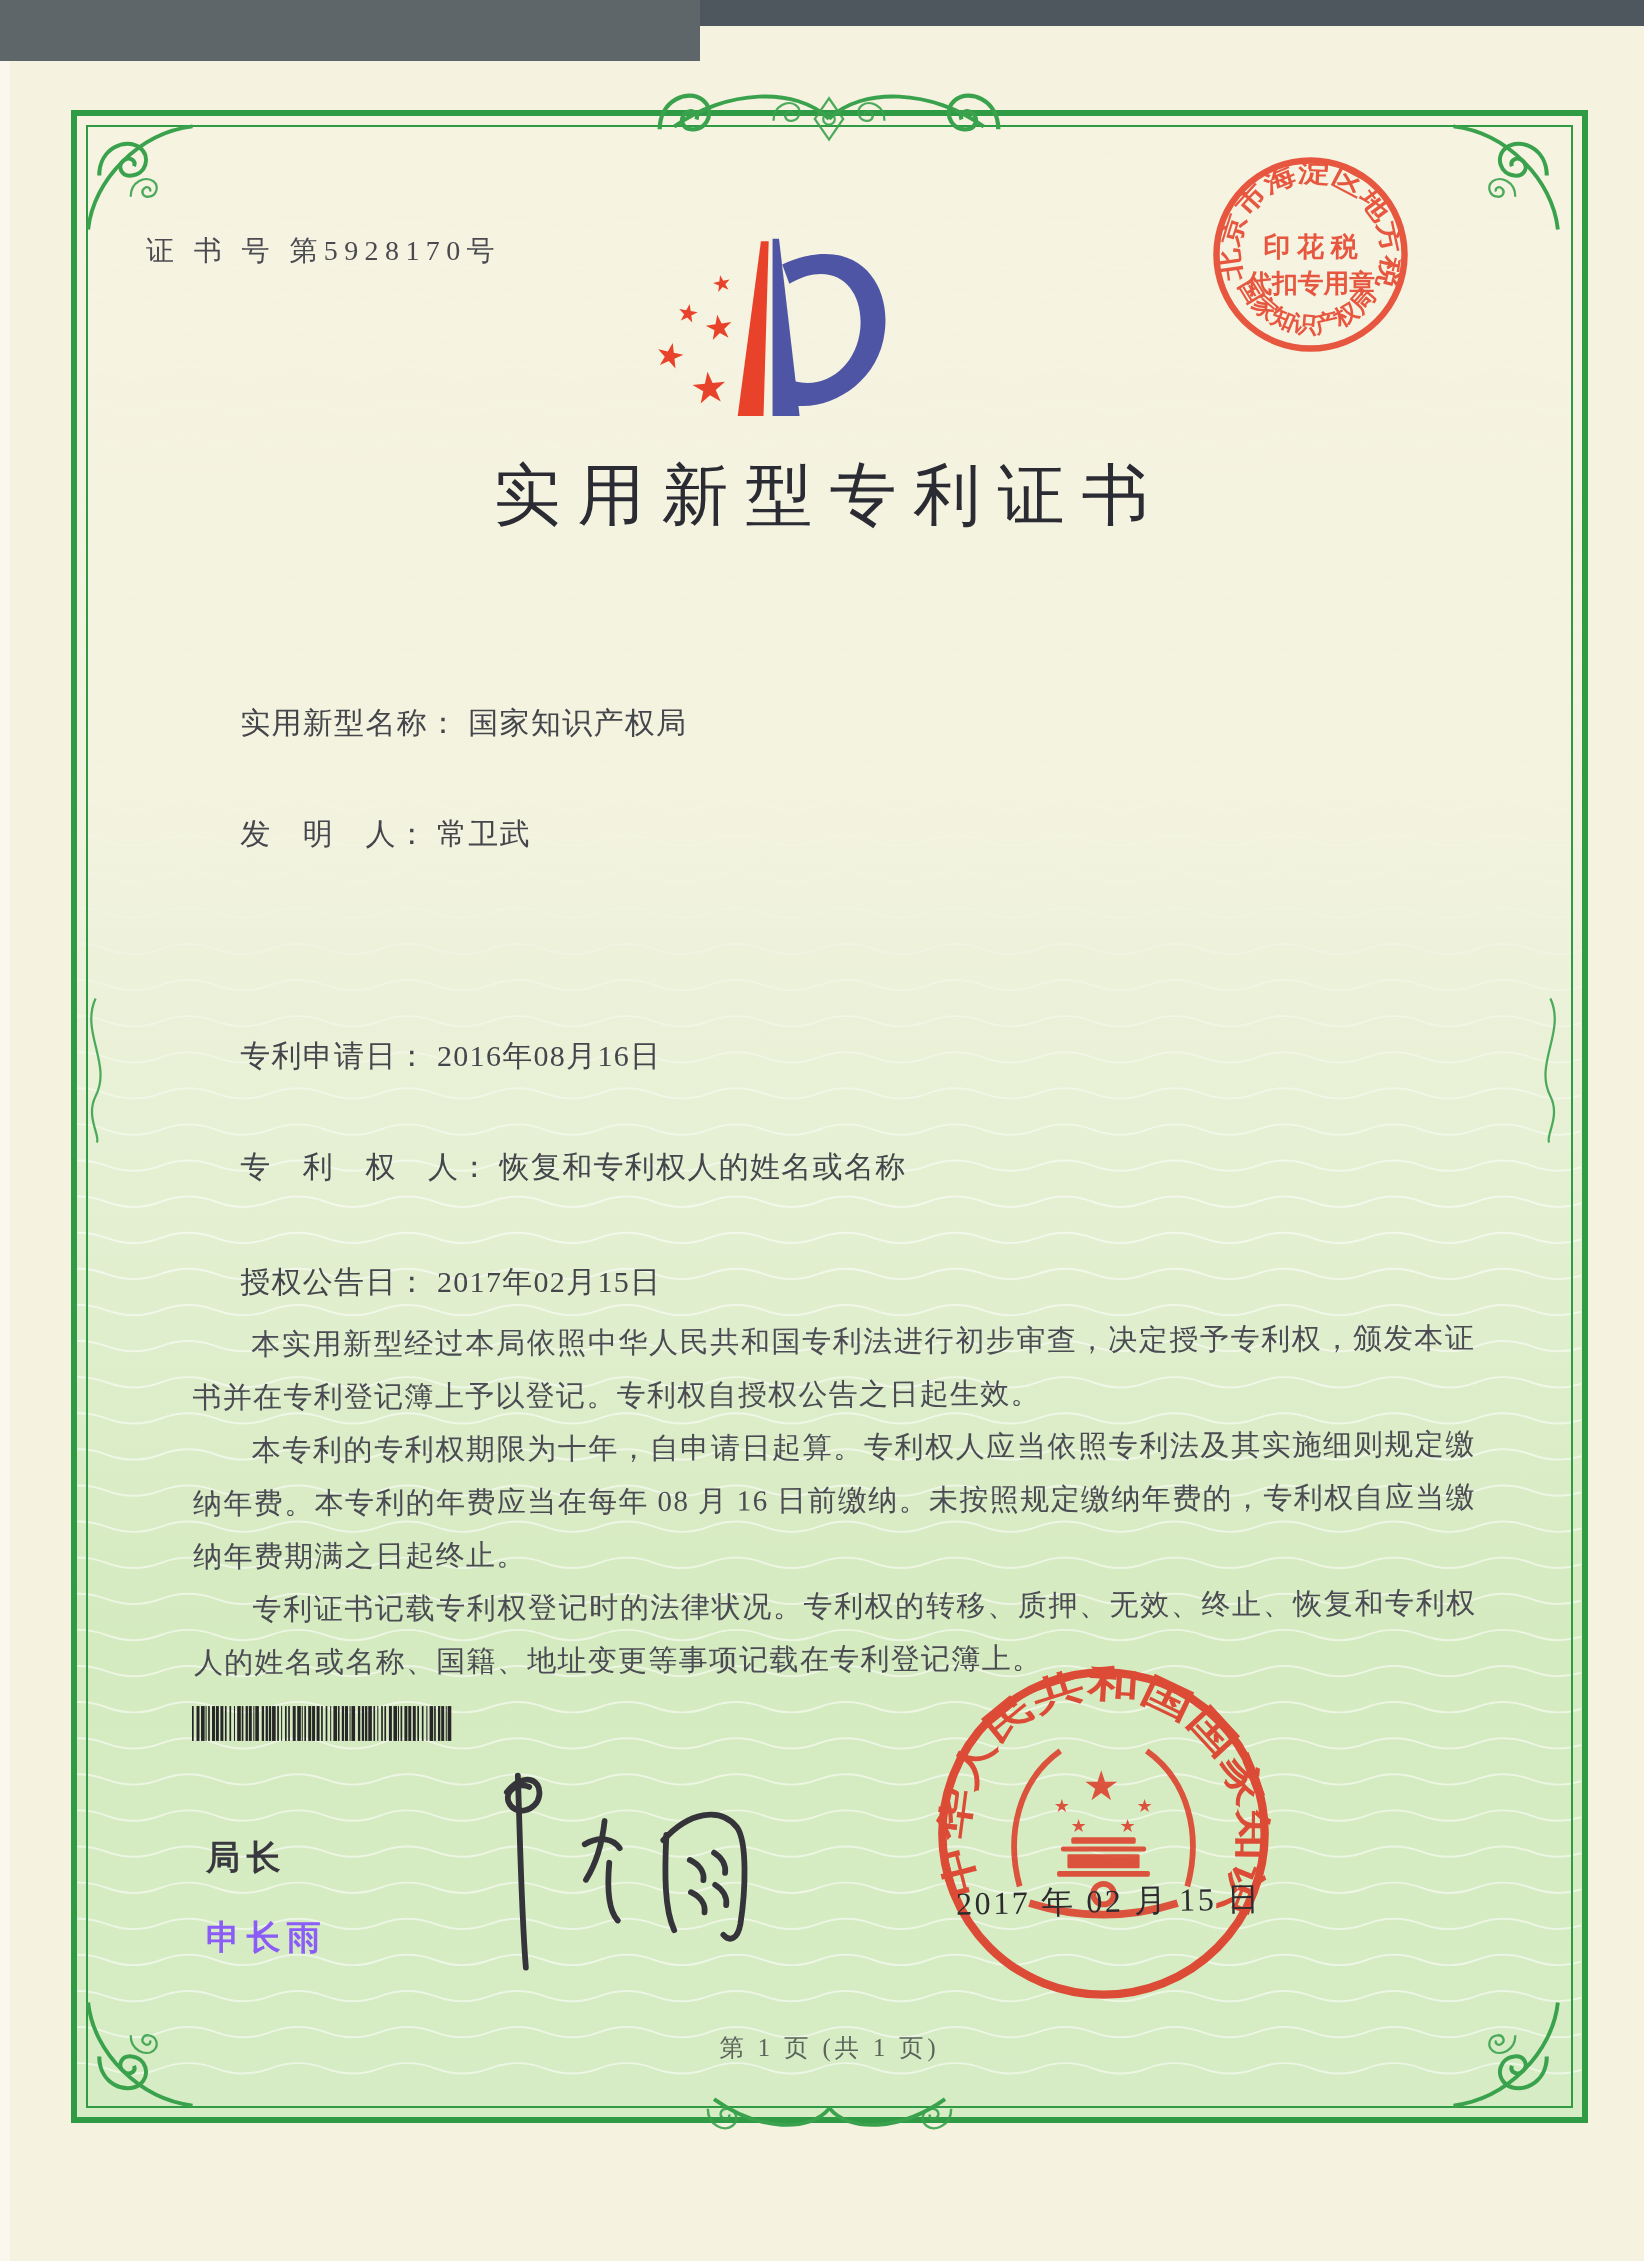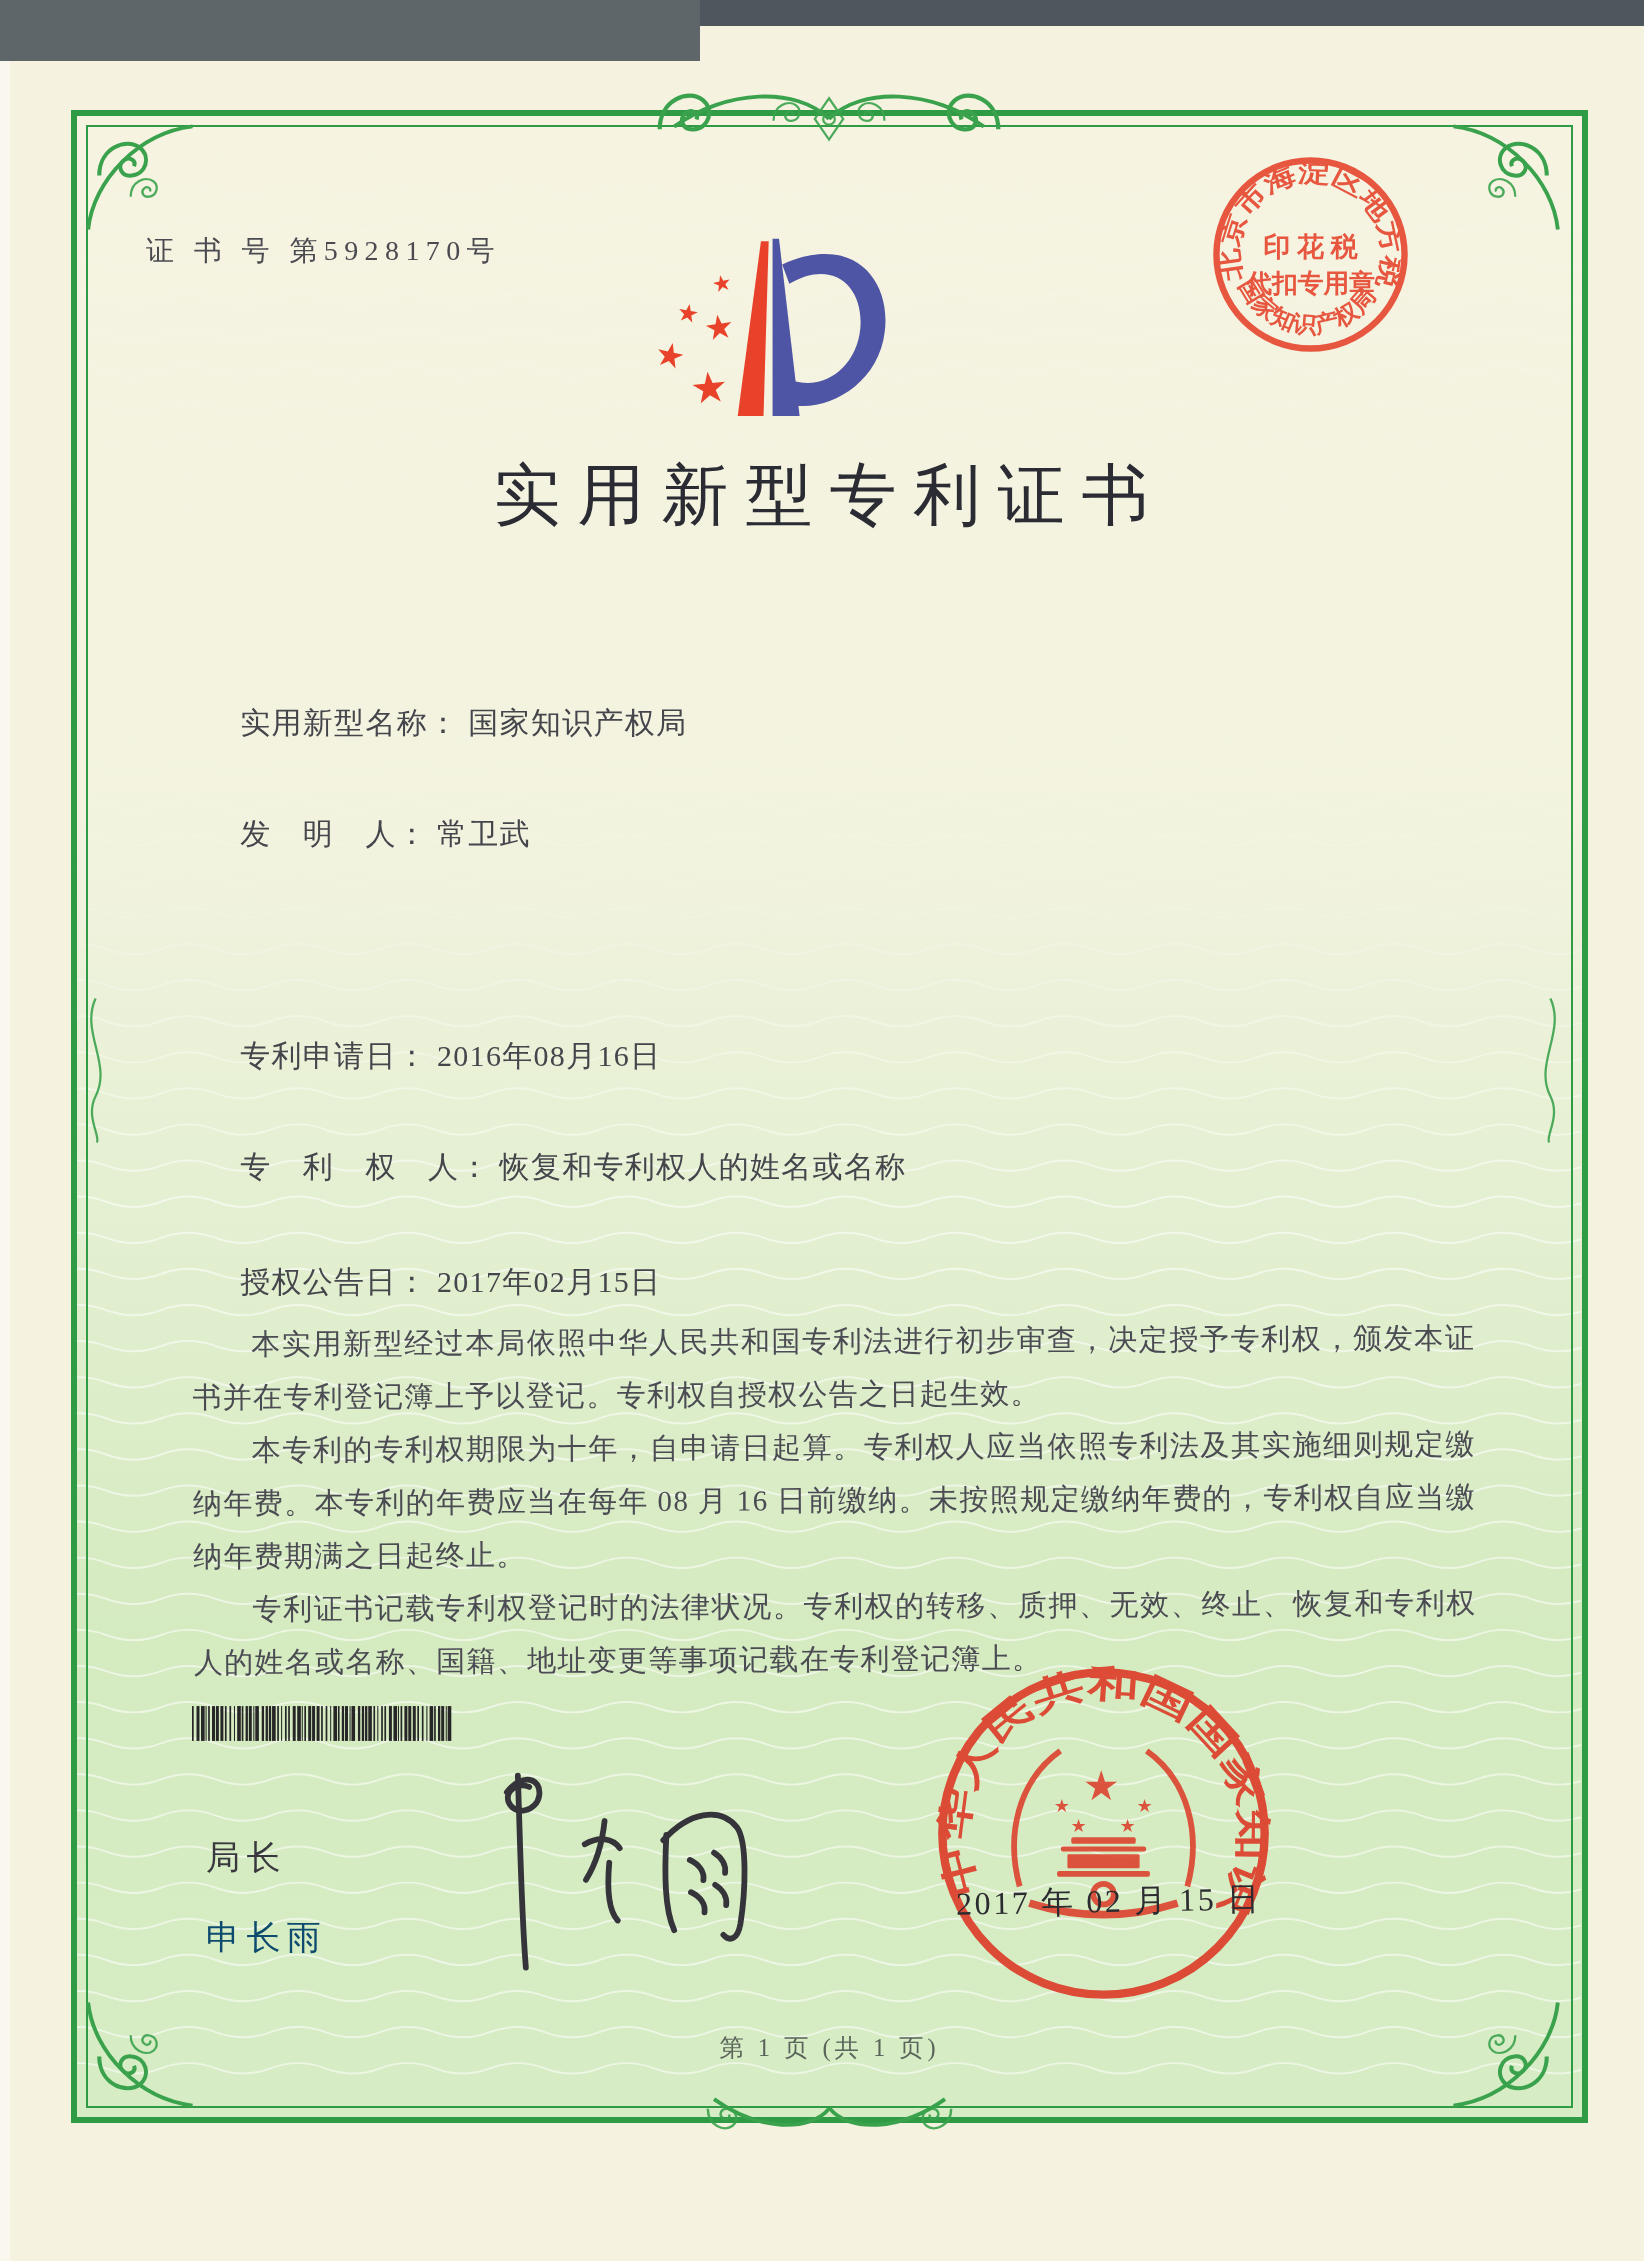--- a/index.html
+++ b/index.html
@@ -30,22 +30,22 @@
   #title{left:71px;top:450px;width:1517px;text-align:center;font-size:67px;font-weight:normal;
          letter-spacing:17px;color:#2b2b33;}
 
   .field-row{left:205px;font-size:30px;color:#45454c;letter-spacing:1.3px;white-space:pre;}
   .field-row .lbl{margin-right:9px;}
 
   #body-text{left:193px;top:1315px;width:1283px;font-size:29px;line-height:53px;color:#4b4b53;
              letter-spacing:1.3px;transform:rotate(-0.3deg);}
   #body-text p{margin:0;text-indent:59px;text-align:justify;}
 
-  #role-label{left:206px;top:1835px;font-size:34px;font-weight:400;letter-spacing:6.4px;color:#38383e;}
-  #name-label{left:206px;top:1915px;font-size:34px;font-weight:400;letter-spacing:6.4px;color:#0c4a6e;}
+  #role-label{left:206px;top:1835px;font-size:34px;font-weight:700;letter-spacing:6.4px;color:#38383e;}
+  #name-label{left:206px;top:1915px;font-size:34px;font-weight:700;letter-spacing:6.4px;color:#8b5cf6;}
 
   #seal-date{left:956px;top:1880px;font-size:32px;color:#2b2b30;letter-spacing:2.6px;white-space:pre;
              transform:rotate(-1deg);}
   #footer{left:71px;top:2031px;width:1517px;text-align:center;font-size:24.5px;letter-spacing:3.9px;color:#5a645a;}
   text{font-family:"Liberation Serif",serif;}
 </style>
 </head>
 <body>
 
 <div id="page">

